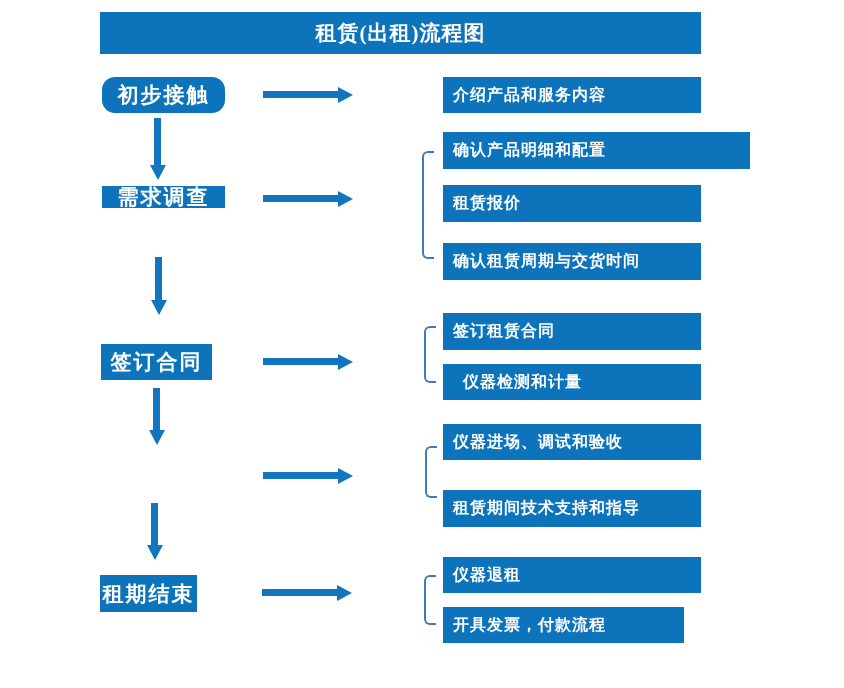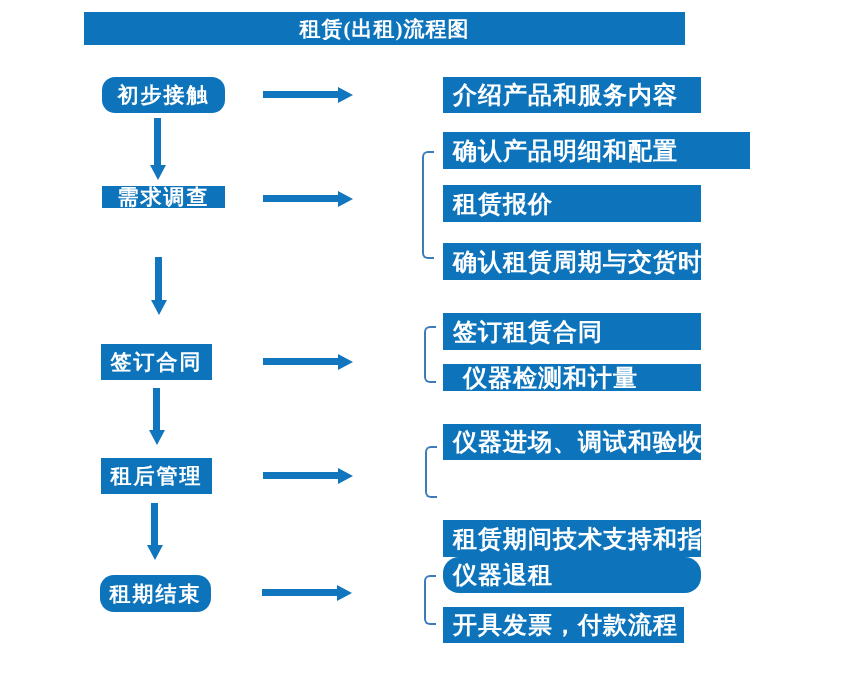--- a/index.html
+++ b/index.html
@@ -33,21 +33,21 @@
     font-size:21px;
     display:flex;align-items:center;justify-content:center;
     letter-spacing:2px;
     white-space:nowrap;
   }
   .rbox{
     position:absolute;
     background:var(--box-blue);
     color:var(--text-white);
     font-weight:bold;
-    font-size:24px;
+    font-size:16px;
     display:flex;align-items:center;
     padding-left:10px;
     box-sizing:border-box;
     letter-spacing:1px;
     white-space:nowrap;
   }
   .harrow{position:absolute;height:16px;}
   .harrow .shaft{
     position:absolute;left:0;right:13px;top:4px;height:7px;
     background:var(--arrow-blue);
@@ -76,27 +76,26 @@
     border-radius:6px 0 0 6px;
     box-sizing:border-box;
     background:transparent;
   }
 </style>
 </head>
 <body>
 
 <div id="canvas">
 
-  <div class="banner" style="left:84px;top:12px;width:601px;height:33px;">租赁(出租)流程图</div>
+  <div class="banner" style="left:100px;top:12px;width:601px;height:42px;">租赁(出租)流程图</div>
 
   <div class="lbox" style="left:102px;top:77px;width:123px;height:36px;border-radius:13px;">初步接触</div>
   <div class="lbox" style="left:102px;top:186px;width:123px;height:22px;">需求调查</div>
   <div class="lbox" style="left:101px;top:344px;width:111px;height:36px;">签订合同</div>
-  <div class="lbox" style="left:101px;top:458px;width:111px;height:36px;">租后管理</div>
-  <div class="lbox" style="left:100px;top:575px;width:111px;height:37px;border-radius:14px;">租期结束</div>
+  <div class="lbox" style="left:100px;top:575px;width:97px;height:37px;">租期结束</div>
 
   <div class="varrow" style="left:150px;top:118px;height:62px;">
     <div class="shaft"></div>
     <div class="head"></div>
   </div>
   <div class="varrow" style="left:151px;top:257px;height:58px;">
     <div class="shaft"></div>
     <div class="head"></div>
   </div>
   <div class="varrow" style="left:149px;top:388px;height:57px;">
@@ -134,21 +133,21 @@
   <div class="bracket" style="left:425px;top:446px;height:52px;"></div>
   <div class="bracket" style="left:424px;top:575px;height:50px;"></div>
 
   <div class="rbox" style="left:443px;top:77px;width:258px;height:36px;">介绍产品和服务内容</div>
 
   <div class="rbox" style="left:443px;top:132px;width:307px;height:37px;">确认产品明细和配置</div>
   <div class="rbox" style="left:443px;top:185px;width:258px;height:37px;">租赁报价</div>
   <div class="rbox" style="left:443px;top:243px;width:258px;height:37px;">确认租赁周期与交货时间</div>
 
   <div class="rbox" style="left:443px;top:313px;width:258px;height:37px;">签订租赁合同</div>
-  <div class="rbox" style="left:443px;top:364px;width:258px;height:27px;padding-left:20px;">仪器检测和计量</div>
+  <div class="rbox" style="left:443px;top:364px;width:258px;height:36px;padding-left:20px;">仪器检测和计量</div>
 
   <div class="rbox" style="left:443px;top:424px;width:258px;height:36px;">仪器进场、调试和验收</div>
-  <div class="rbox" style="left:443px;top:520px;width:258px;height:37px;">租赁期间技术支持和指导</div>
+  <div class="rbox" style="left:443px;top:490px;width:258px;height:37px;">租赁期间技术支持和指导</div>
 
-  <div class="rbox" style="left:443px;top:557px;width:258px;height:36px;border-radius:16px;">仪器退租</div>
+  <div class="rbox" style="left:443px;top:557px;width:258px;height:36px;">仪器退租</div>
   <div class="rbox" style="left:443px;top:607px;width:241px;height:36px;">开具发票，付款流程</div>
 
 </div>
 
 </body></html>

